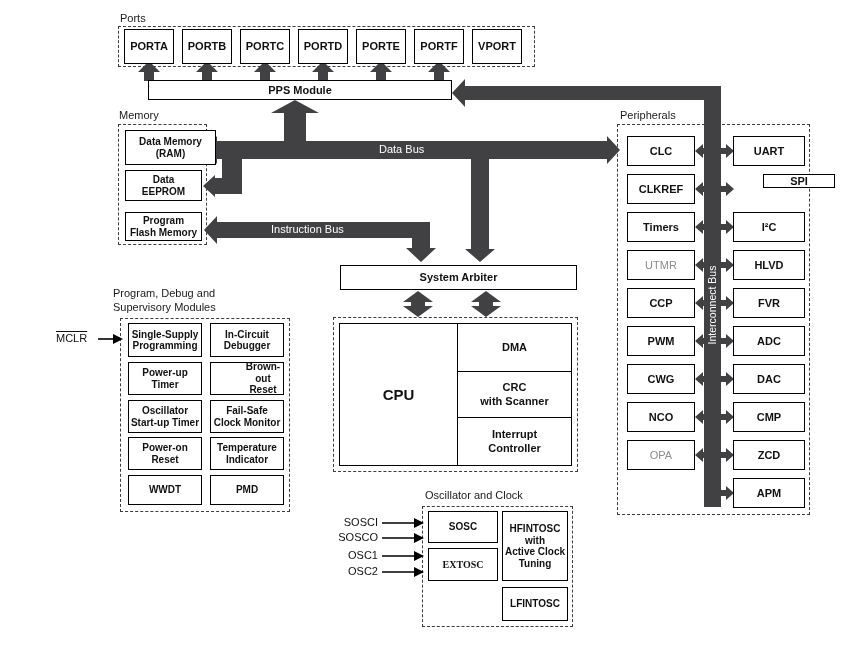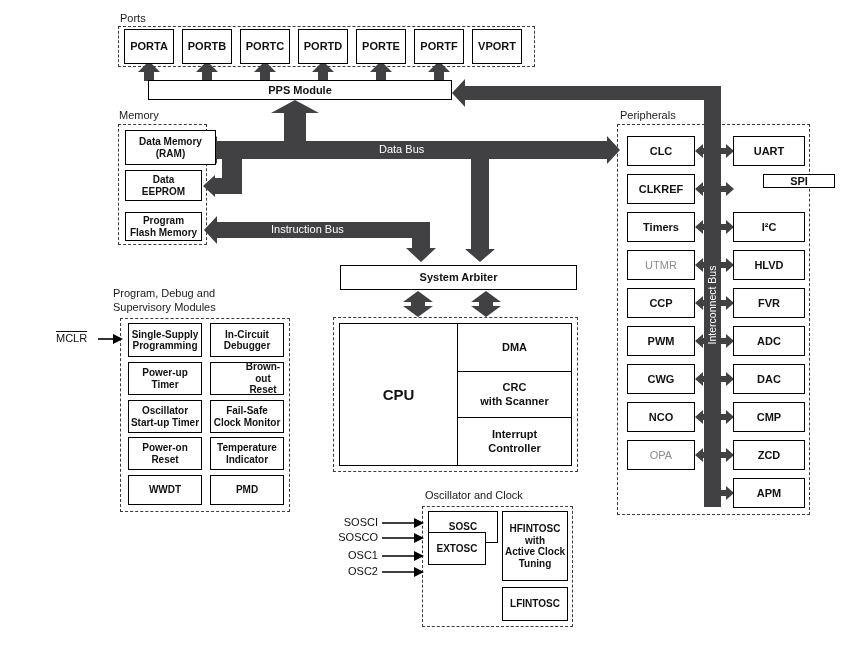--- a/index.html
+++ b/index.html
@@ -172,21 +172,21 @@
 Clock Monitor</div>
   <div class="box sm" style="left:210px;top:437px;width:74px;height:33px;">Temperature
 Indicator</div>
   <div class="box sm" style="left:210px;top:475px;width:74px;height:30px;">PMD</div>
 
   <div class="pin ralign" style="left:300px;top:516px;width:78px;">SOSCI</div>
   <div class="pin ralign" style="left:300px;top:531px;width:78px;">SOSCO</div>
   <div class="pin ralign" style="left:300px;top:549px;width:78px;">OSC1</div>
   <div class="pin ralign" style="left:300px;top:565px;width:78px;">OSC2</div>
   <div class="box sm" style="left:428px;top:511px;width:70px;height:32px;">SOSC</div>
-  <div class="box sm" style="left:428px;top:532px;width:58px;height:33px;">EXTOSC</div>
+  <div class="box sm" style="left:428px;top:548px;width:70px;height:33px;font-family:Liberation Serif, serif;">EXTOSC</div>
   <div class="box sm" style="left:502px;top:511px;width:66px;height:70px;">HFINTOSC
 with
 Active Clock
 Tuning</div>
   <div class="box sm" style="left:502px;top:587px;width:66px;height:34px;">LFINTOSC</div>
 
 
 </div>
 
 </body></html>

